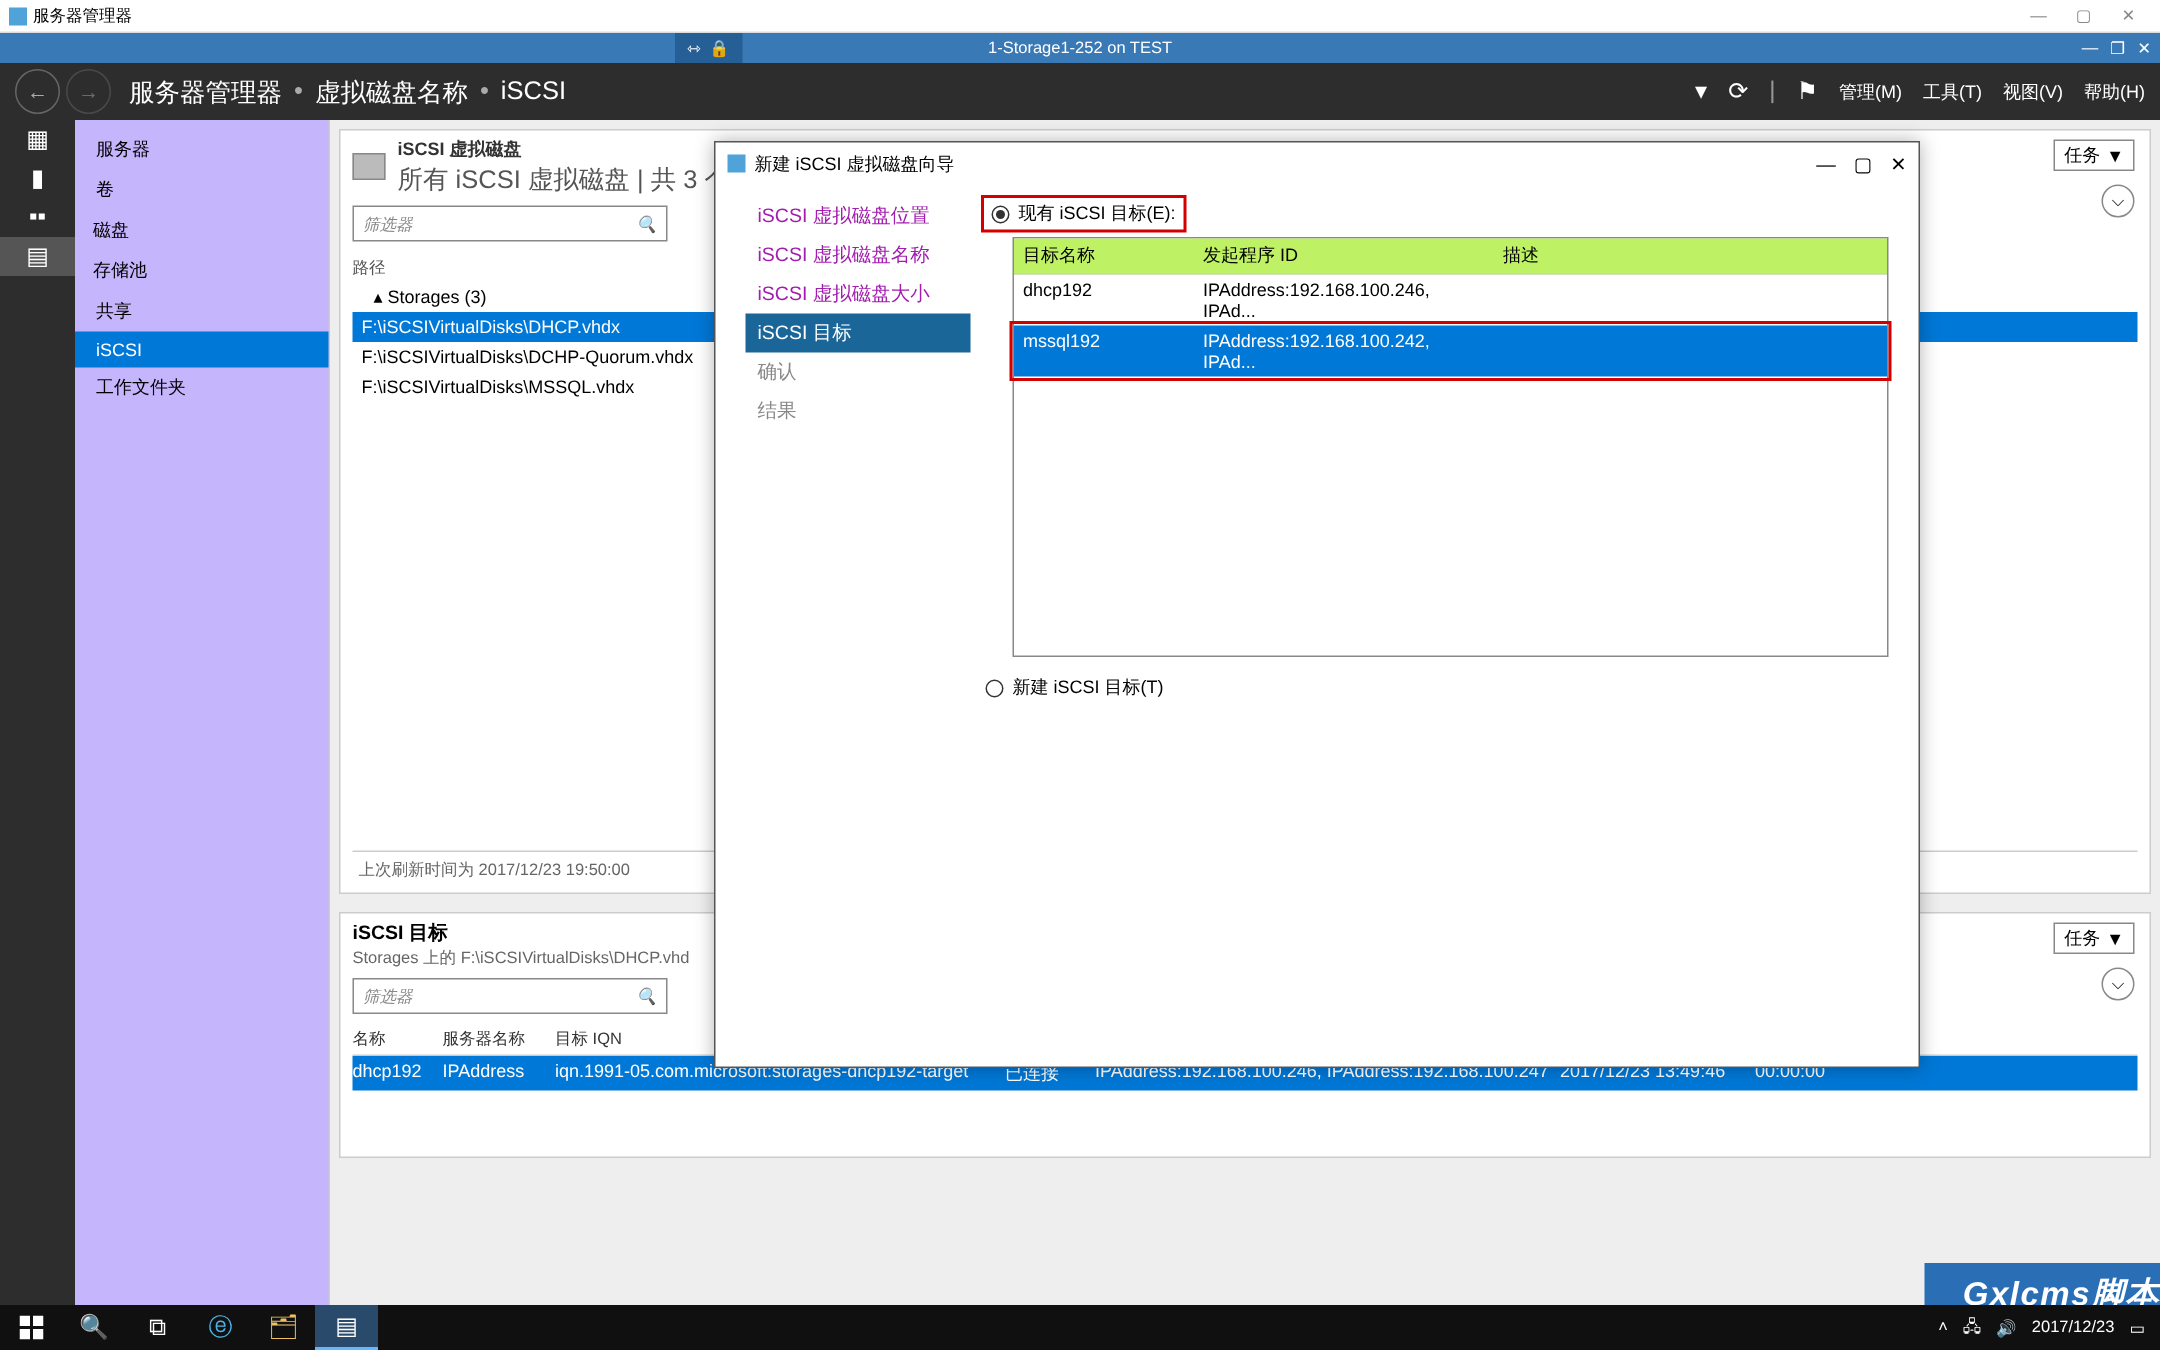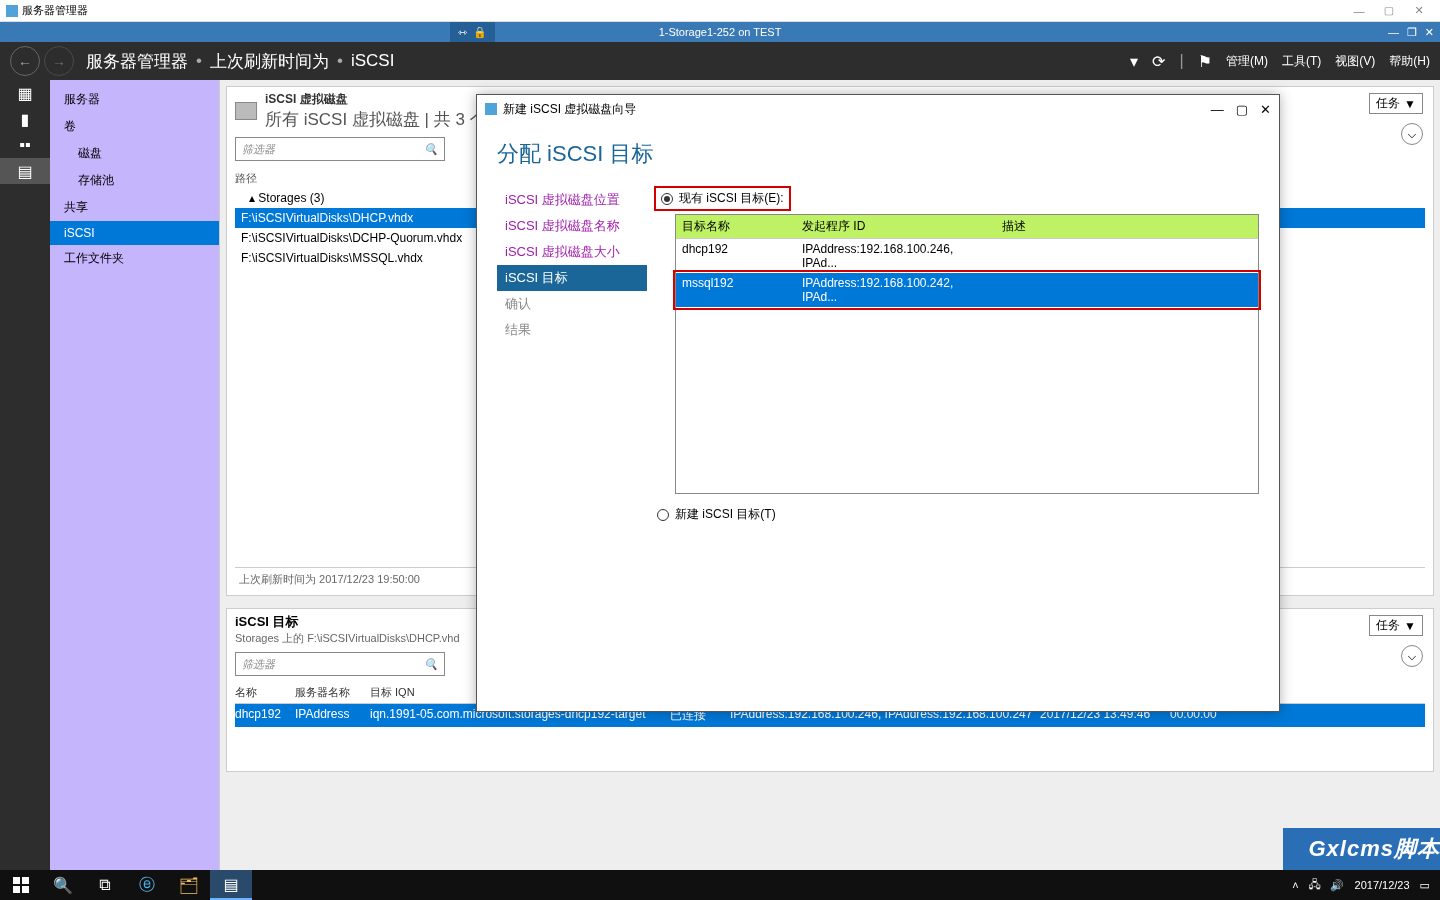--- a/index.html
+++ b/index.html
@@ -26,21 +26,21 @@
 .dark-header .tool-icon { font-size: 16px; color:#fff; }
 
 
 .main { display: flex; height: calc(100% - 22px - 20px - 38px - 30px); }
 .rail { width: 50px; background: #2d2d2d; display: flex; flex-direction: column; }
 .rail-item { height: 26px; display: flex; align-items: center; justify-content: center; color: #fff; }
 .rail-item.sel { background: #555; }
 
 .nav-col { width: 170px; background: #c4b5fd; border-right: 1px solid #ccc; padding-top: 6px; font-size: 12px; }
 .nav-item { padding: 5px 14px; }
-.nav-item.sub { padding-left: 28px; }
+.nav-item.sub { padding-left: 12px; }
 .nav-item.sel { background: #0078d7; color: #fff; }
 
 .content { flex: 1; background: #eee; display: flex; flex-direction: column; position: relative; }
 .panel { background: #fff; margin: 6px; border: 1px solid #ccc; padding: 4px 8px; position: relative; }
 .panel-hdr { display: flex; align-items: center; gap: 8px; font-size: 12px; color: #333; }
 .panel-hdr .hdr-icon { width: 22px; height: 18px; border: 1px solid #888; background: #bbb; }
 .panel-sub { font-size: 17px; color: #555; margin-left: 30px; }
 .tasks-btn { position: absolute; right: 10px; top: 6px; font-size: 12px; display:flex; align-items:center; gap:4px; border:1px solid #888; padding:1px 6px;}
 .expand-btn { position: absolute; right: 10px; top: 36px; width: 22px; height: 22px; border: 1px solid #888; border-radius: 50%; display:flex; align-items:center; justify-content:center; font-size:11px;}
 
@@ -86,21 +86,21 @@
 .wiz-footer { height: 44px; display: flex; align-items: center; justify-content: flex-end; gap: 8px; padding: 0 14px; border-top: 1px solid #ddd; }
 .wbtn { min-width: 82px; height: 24px; border: 1px solid #888; background: #eee; font-size: 12px; display:flex; align-items:center; justify-content:center; }
 .wbtn.dis { color: #aaa; border-color:#ccc; }
 .wbtn.primary { outline: 2px solid #d40000; outline-offset: 1px; }
 
 
 .taskbar { position: absolute; bottom: 0; left: 0; right: 0; height: 30px; background: #101010; display: flex; align-items: center; }
 .tb-btn { width: 42px; height: 100%; display: flex; align-items:center; justify-content:center; color:#fff; }
 .tb-btn.active { background: #2a4a6b; border-bottom: 2px solid #6ab3ff; }
 .tb-right { margin-left: auto; display:flex; align-items:center; gap:10px; color:#fff; font-size:11px; padding-right:10px;}
-.watermark { position:absolute; right:0; bottom:30px; background:#2a6fb5; color:#fff; font-size:22px; font-weight:bold; font-style:italic; padding: 6px 0 6px 26px; letter-spacing:1px;}
+.watermark { position:absolute; right:0; bottom:16px; background:#2a6fb5; color:#fff; font-size:22px; font-weight:bold; font-style:italic; padding: 6px 0 6px 26px; letter-spacing:1px;}
 .watermark::before{content:"";position:absolute;left:0;top:0;bottom:0;width:26px;background:linear-gradient(135deg,transparent 50%,#2a6fb5 50%);}
 svg { display:block; }
 </style>
 </head>
 <body>
 
 <div class="outer-titlebar">
   <div class="title-left">
     <span class="app-icon"></span>
     <span>服务器管理器</span>
@@ -123,21 +123,21 @@
     <span>✕</span>
   </div>
 </div>
 
 <div class="dark-header">
   <div class="nav-btn">←</div>
   <div class="nav-btn" style="opacity:.5">→</div>
   <span style="width:8px"></span>
   <span>服务器管理器</span>
   <span class="bc-sep">•</span>
-  <span>上次刷新时间为</span>
+  <span>虚拟磁盘名称</span>
   <span class="bc-sep">•</span>
   <span>iSCSI</span>
   <div class="right-tools">
     <span class="tool-icon">▾</span>
     <span class="tool-icon">⟳</span>
     <span class="tool-icon" style="opacity:.5">|</span>
     <span class="tool-icon">⚑</span>
     <span>管理(M)</span>
     <span>工具(T)</span>
     <span>视图(V)</span>
@@ -241,21 +241,20 @@
   <div class="wiz-titlebar">
     <span class="app-icon"></span>
     <span style="margin-left:6px">新建 iSCSI 虚拟磁盘向导</span>
     <div class="wiz-right">
       <span>—</span>
       <span>▢</span>
       <span>✕</span>
     </div>
   </div>
   <div class="wiz-body">
-    <div class="wiz-heading">分配 iSCSI 目标</div>
     <div class="wiz-cols">
       <div class="wiz-steps">
         <div class="wiz-step done">iSCSI 虚拟磁盘位置</div>
         <div class="wiz-step done">iSCSI 虚拟磁盘名称</div>
         <div class="wiz-step done">iSCSI 虚拟磁盘大小</div>
         <div class="wiz-step cur">iSCSI 目标</div>
         <div class="wiz-step">确认</div>
         <div class="wiz-step">结果</div>
       </div>
       <div class="wiz-right-pane">

